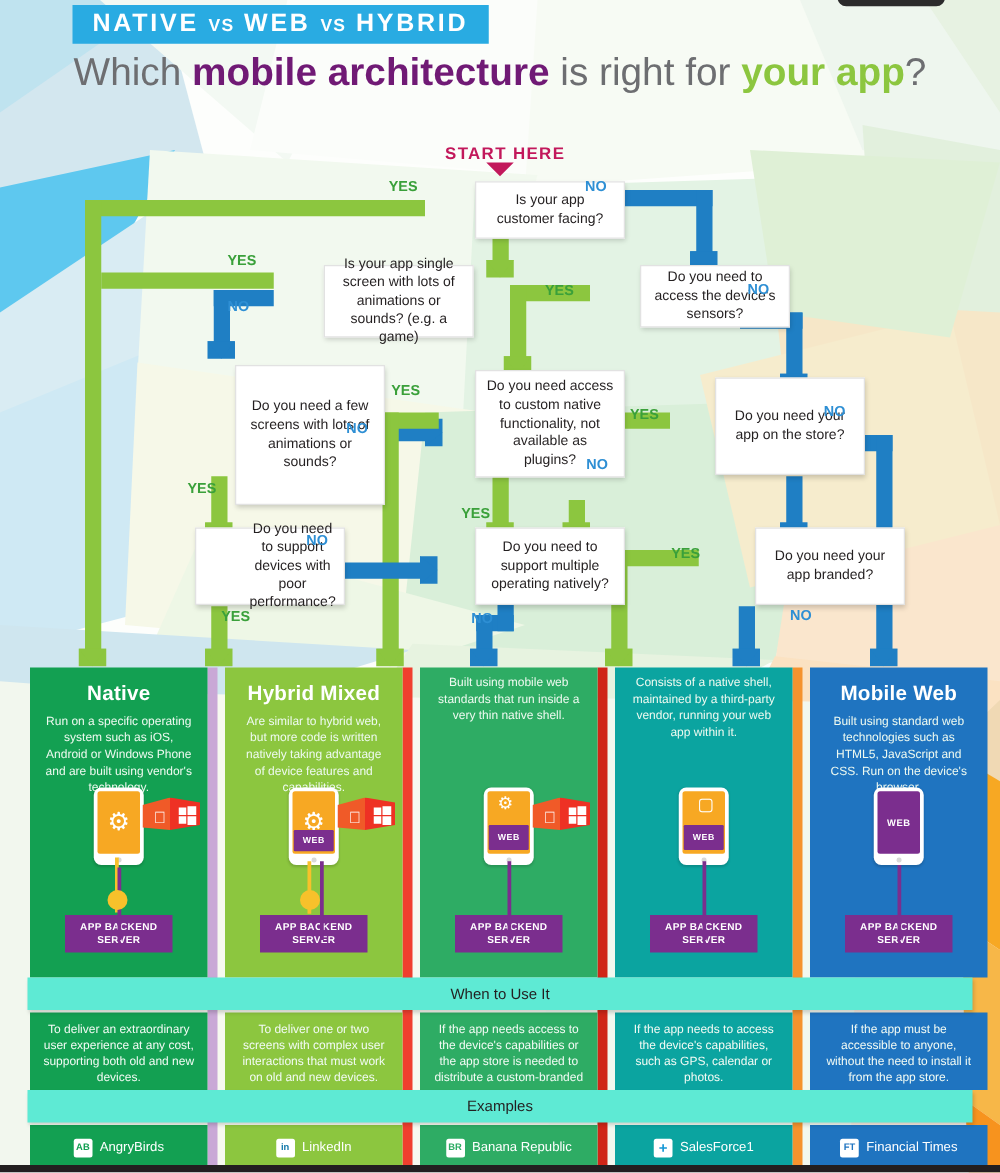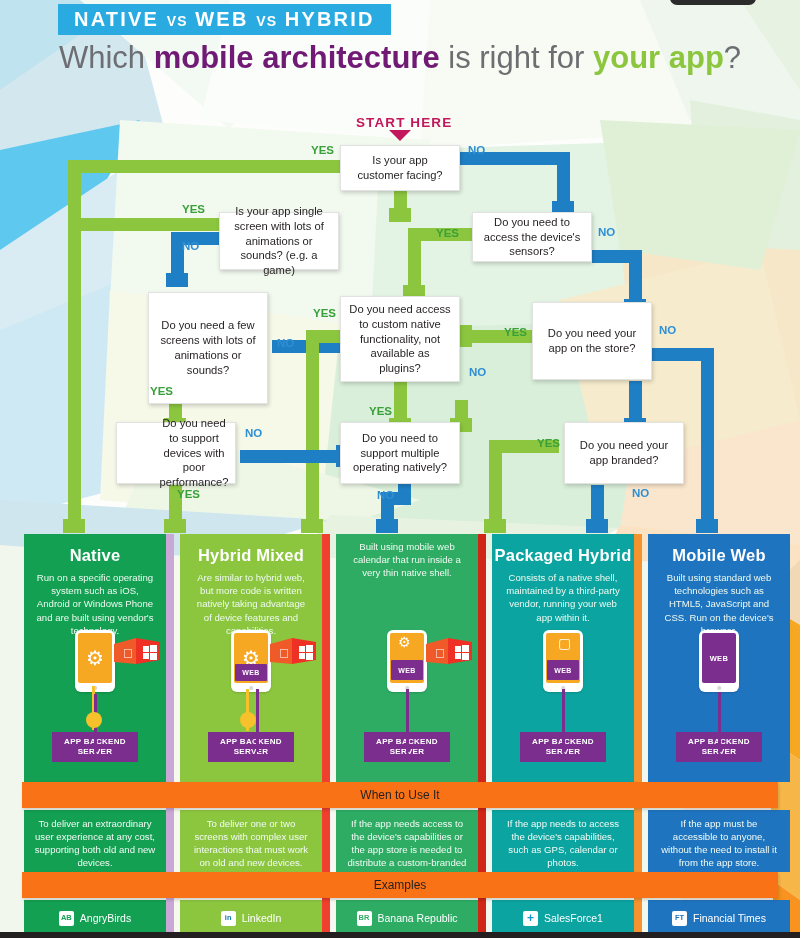--- a/index.html
+++ b/index.html
@@ -42,20 +42,21 @@
     border-left:11px solid transparent;border-right:11px solid transparent;
     border-top:11px solid #c2185b;
   }
   .qbox{
     position:absolute;background:#fff;border:1px solid #e2e2e2;
     box-shadow:1px 2px 4px rgba(0,0,0,.18);
     display:flex;align-items:center;justify-content:center;
     text-align:center;color:#231f20;font-size:11.2px;line-height:1.32;
     padding:4px 8px;box-sizing:border-box;
     z-index:6;
+    margin-left:40px;
   }
   .lbl{position:absolute;font-size:11.5px;font-weight:bold;z-index:7;}
   .lbl.yes{color:#3aa03a;}
   .lbl.no{color:#2e8fd4;}
 
   
   .seg{position:absolute;z-index:3;}
   .g{background:#8cc63f;}
   .b{background:#1f7fc4;}
   .tri{position:absolute;width:0;height:0;z-index:3;}
@@ -98,21 +99,21 @@
     font-size:8px;font-weight:bold;letter-spacing:.3px;line-height:1.3;
     display:flex;align-items:center;justify-content:center;text-align:center;
   }
   .wire{position:absolute;background:#7b2e8e;width:2.5px;z-index:1;}
   .wire.y{background:#f7c12b;}
   .dot{position:absolute;width:16px;height:16px;border-radius:50%;background:#f7c12b;z-index:2;}
 
   
   .bandLabel{
     position:absolute;left:22px;width:756px;height:26px;
-    background:#f97316;color:#231f20;font-size:12px;
+    background:#5eead4;color:#231f20;font-size:12px;
     display:flex;align-items:center;justify-content:center;
     box-shadow:1px 2px 3px rgba(0,0,0,.16);z-index:9;
   }
   .useCell{
     position:absolute;top:810px;width:142px;height:62px;
     color:#f2fbf4;font-size:9.6px;line-height:1.36;text-align:center;
     padding:7px 9px 0 9px;box-sizing:border-box;z-index:5;
   }
   .exCell{
     position:absolute;top:900px;width:142px;height:36px;
@@ -365,21 +366,21 @@
             <rect x="29" y="8" width="6" height="6"></rect>
             <rect x="36" y="7" width="7" height="7"></rect>
             <rect x="29" y="15" width="6" height="6"></rect>
             <rect x="36" y="15" width="7" height="7"></rect>
           </g>
       </svg>
       <div class="backend">APP BACKEND SERVER</div>
     </div>
 
     <div class="col" style="left:336px;background:#2eac64;">
-      <div class="cdesc">Built using mobile web calendar that run inside a very thin native shell.</div>
+      <div class="cdesc">Built using mobile web standards that run inside a very thin native shell.</div>
       <div class="wire" style="left:70px;top:155px;height:63px;"></div>
       <div class="phone">
         <div class="screen">
           <span class="androidIco" style="position:absolute;top:2px;left:8px;font-size:14px;">⚙</span>
         </div>
         <div class="webchip" style="bottom:12px;height:20px;">WEB</div>
         <div class="home"></div>
       </div>
       <svg class="flags" viewBox="0 0 46 30">
         <polygon points="0,6 22,0 22,26 0,24" fill="#f05a28"></polygon>
@@ -389,21 +390,20 @@
             <rect x="29" y="8" width="6" height="6"></rect>
             <rect x="36" y="7" width="7" height="7"></rect>
             <rect x="29" y="15" width="6" height="6"></rect>
             <rect x="36" y="15" width="7" height="7"></rect>
           </g>
       </svg>
       <div class="backend">APP BACKEND SERVER</div>
     </div>
 
     <div class="col" style="left:492px;background:#0ba4a0;">
-      <div class="ctitle">Packaged Hybrid</div>
       <div class="cdesc">Consists of a native shell, maintained by a third-party vendor, running your web app within it.</div>
       <div class="wire" style="left:70px;top:155px;height:63px;"></div>
       <div class="phone">
         <div class="screen">
           <span class="androidIco" style="position:absolute;top:3px;left:12px;font-size:14px;">▢</span>
         </div>
         <div class="webchip" style="bottom:12px;height:20px;">WEB</div>
         <div class="home"></div>
       </div>
       <div class="backend">APP BACKEND SERVER</div>

